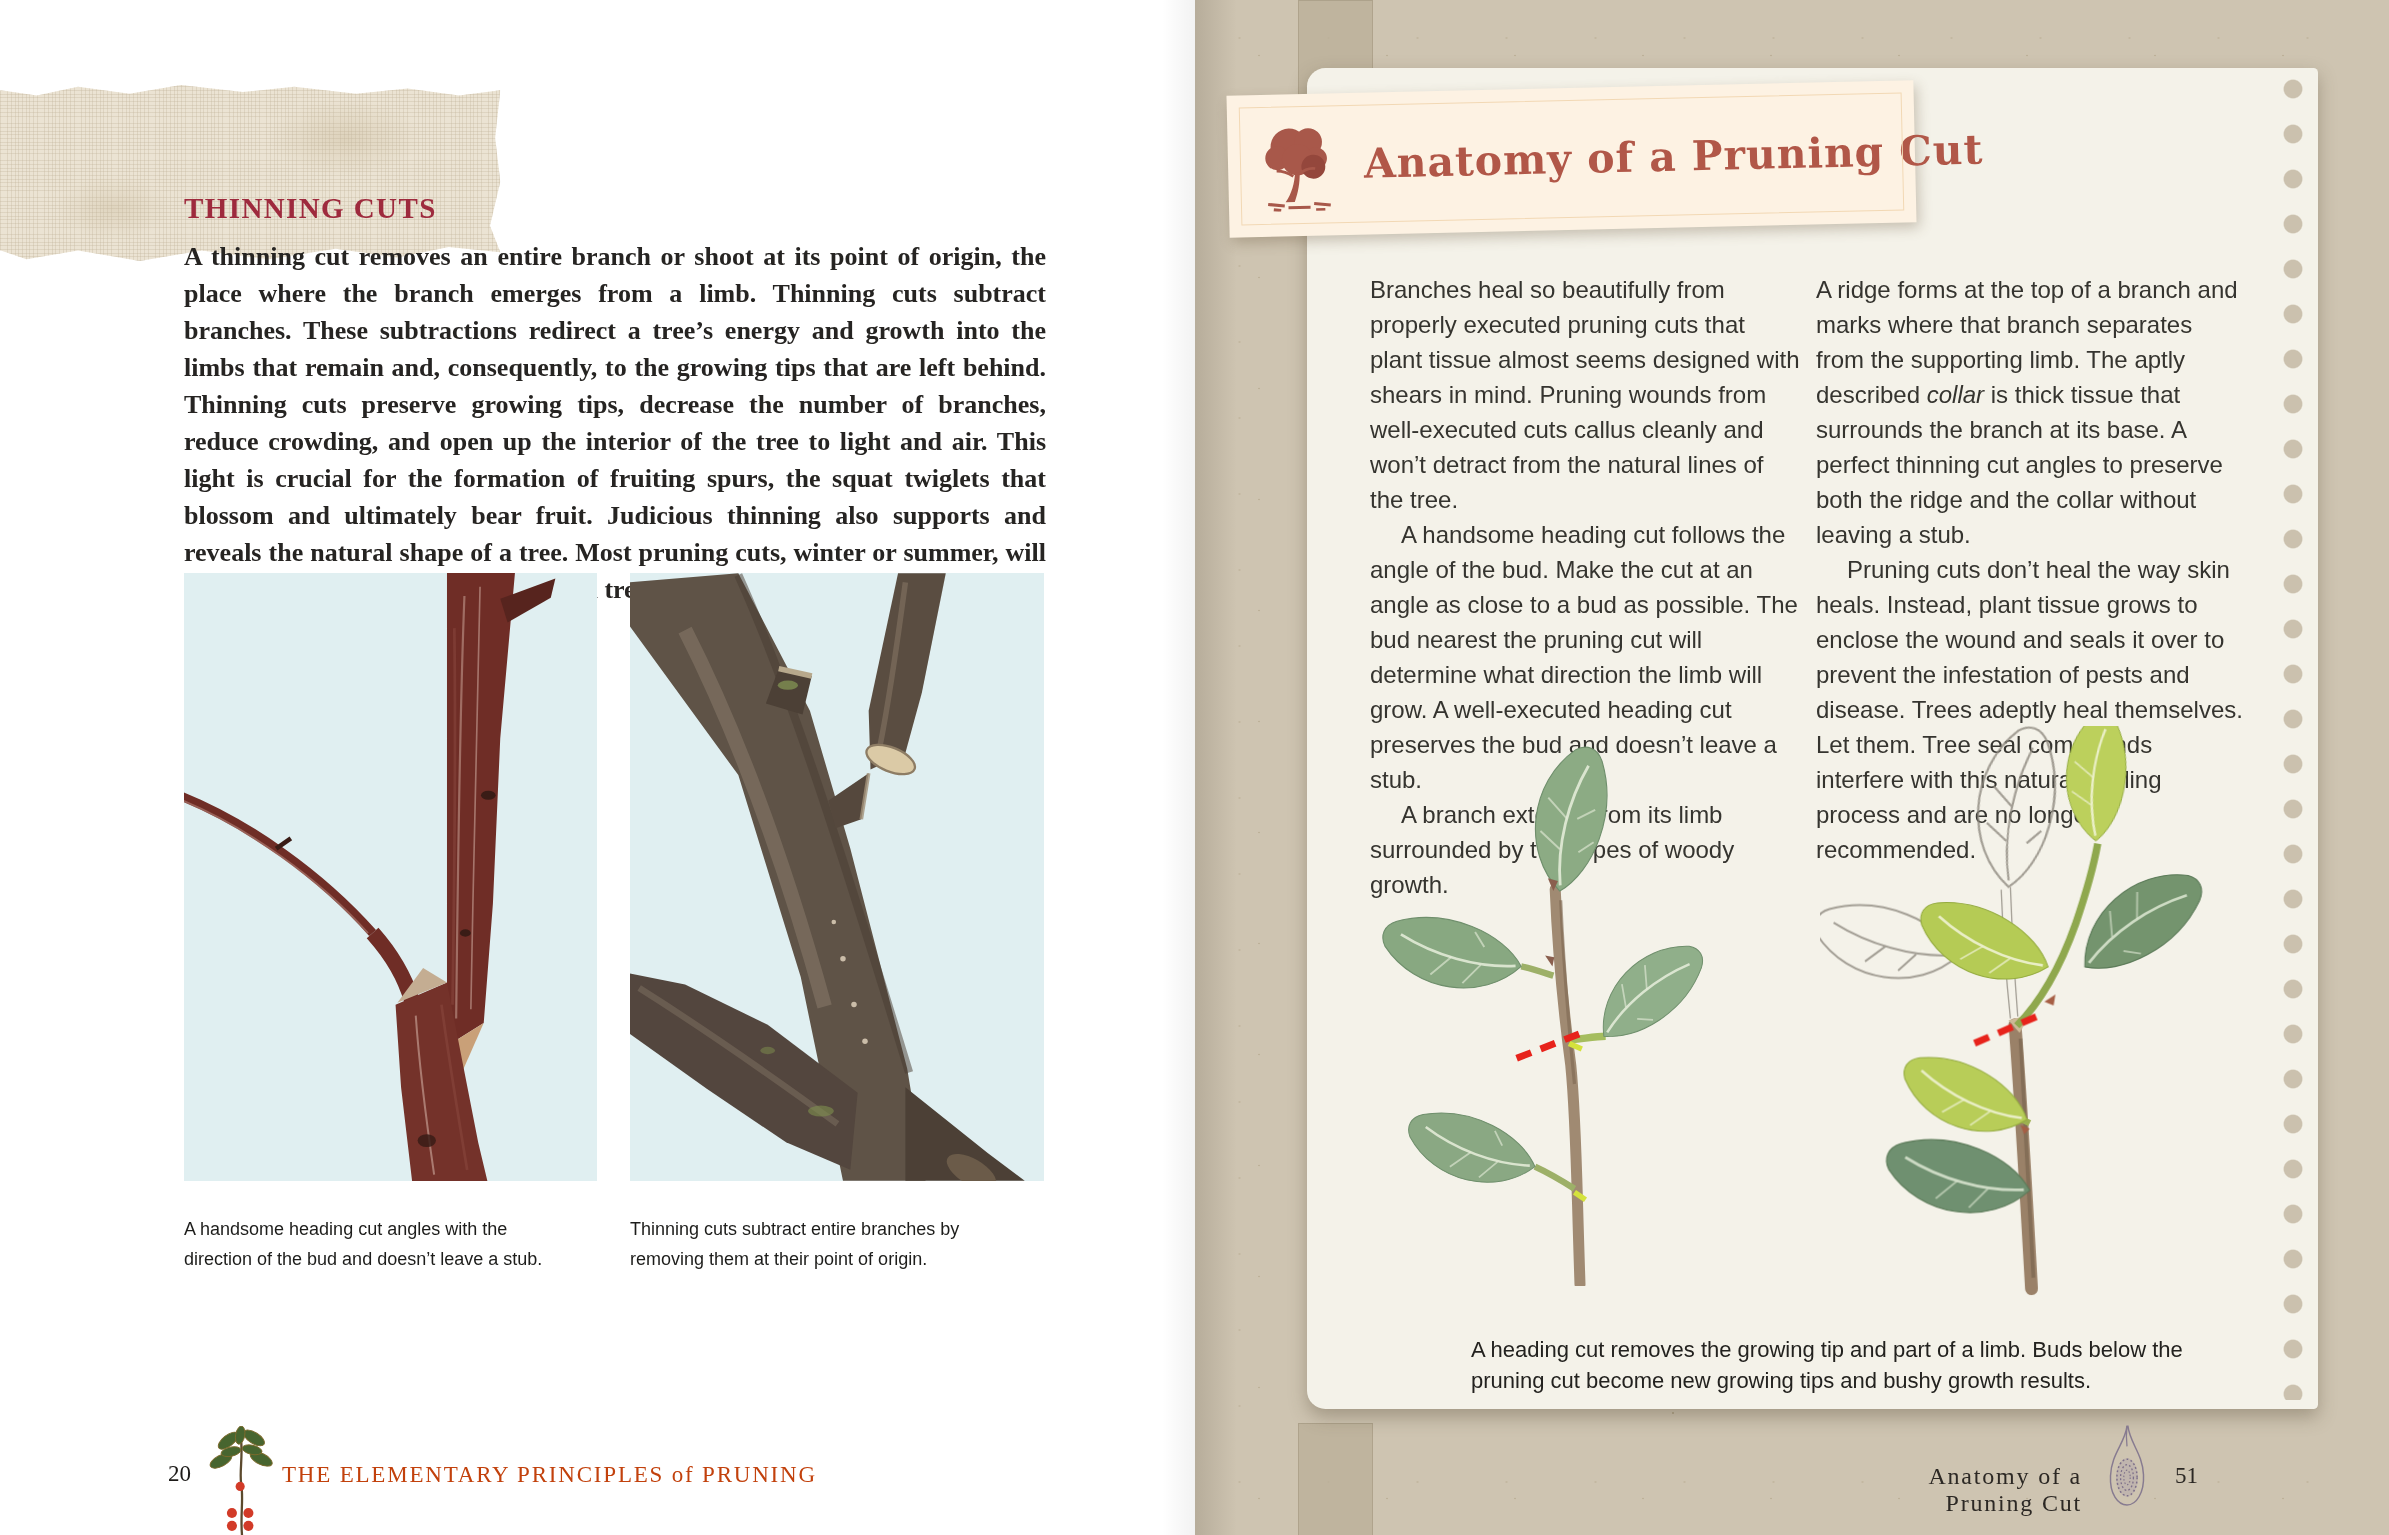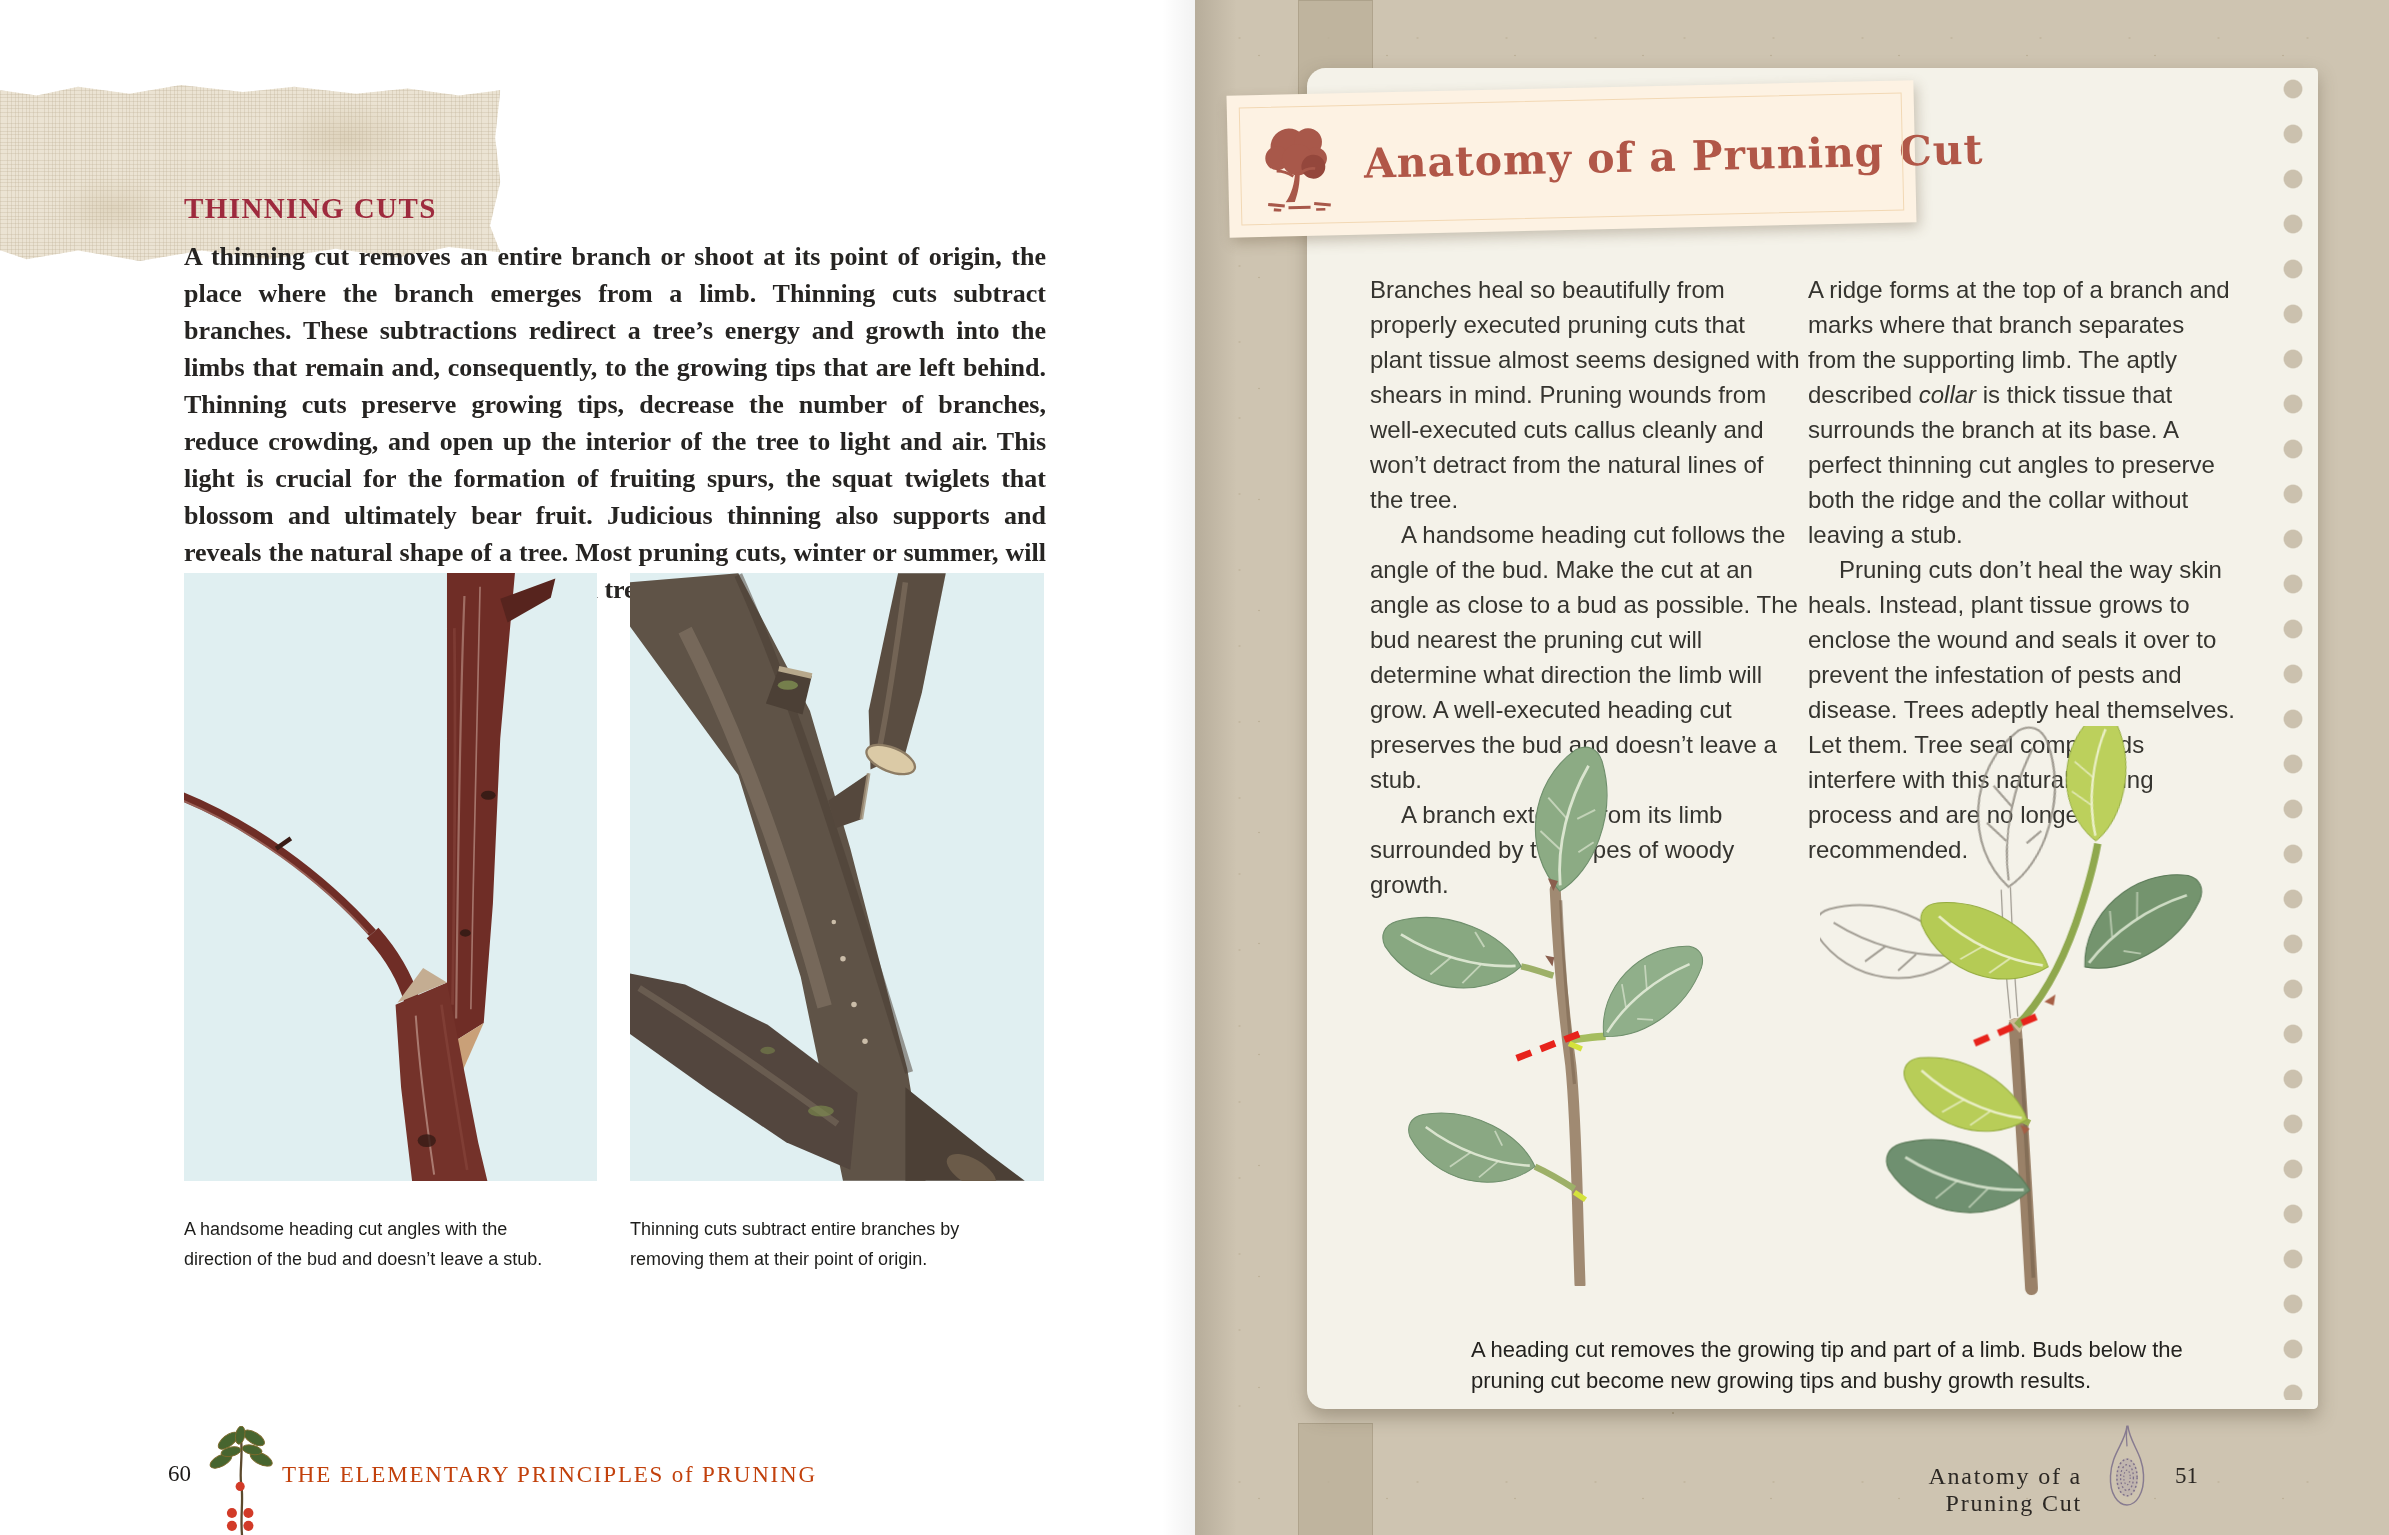--- a/index.html
+++ b/index.html
@@ -58,21 +58,21 @@
   .perforation{position:absolute;right:13px;top:9.2px;bottom:9.2px;width:24px;
     background-image:radial-gradient(circle at 12px 12px,#cbc1ae 8.7px,rgba(203,193,174,0) 10px);
     background-size:24px 45px;background-repeat:repeat-y;}
   .banner{position:absolute;left:33px;top:88px;width:687px;height:142px;background:#fdf2e3;
     transform:rotate(-1.3deg);box-shadow:2.8px 5.5px 13px rgba(95,75,50,.30);
     display:flex;align-items:center;}
   .banner-inner{position:absolute;inset:12px;border:1.8px solid #f2d8b4;pointer-events:none;}
   .banner .tree{width:79px;height:92px;margin-left:31px;flex:0 0 auto;}
   .banner-title{font-family:"DejaVu Serif",serif;font-weight:bold;font-size:41px;color:#b15748;
     letter-spacing:0.9px;margin-left:26px;white-space:nowrap;}
-  .columns{position:absolute;left:175px;top:272px;width:880px;display:flex;gap:8px;
+  .columns{position:absolute;left:175px;top:272px;width:880px;display:flex;gap:16px;
     font-family:"Liberation Sans",sans-serif;font-size:24px;line-height:35px;color:#35342f;}
   .col{width:430px;}
   .col p{margin:0;}
   .col p + p{text-indent:31px;}
   .illus{position:absolute;}
   .illus svg{display:block;width:100%;height:100%;}
   .illus-1{left:170px;top:735px;width:441px;height:551px;}
   .illus-2{left:625px;top:726px;width:469px;height:570px;}
   .illus-caption{position:absolute;left:276px;top:1312px;width:726px;
     font-family:"Liberation Sans",sans-serif;font-size:22px;line-height:31px;color:#23221f;}
@@ -139,21 +139,21 @@
         <circle cx="222" cy="380" r="2.5" fill="#cbbda9"></circle>
         <circle cx="256" cy="510" r="3" fill="#cbbda9"></circle>
         <polygon points="300,560 390,632 430,662 300,662" fill="#4c4036"></polygon>
         <ellipse cx="372" cy="652" rx="30" ry="14" transform="rotate(30 372 652)" fill="#6b5b49"></ellipse>
       </svg>
     </div>
 
     <p class="caption caption-1">A handsome heading cut angles with the direction of the bud and doesn’t leave a stub.</p>
     <p class="caption caption-2">Thinning cuts subtract entire branches by removing them at their point of origin.</p>
 
-    <span class="folio-left">60</span>
+    <span class="folio-left">20</span>
 
     <svg class="sprig" viewBox="0 0 78 119">
       <path d="M39,119 C37,96 41,80 38,62 C36,48 41,30 37,6" stroke="#5c4a2e" stroke-width="2.5" fill="none"></path>
       <g fill="#47652f" stroke="#7c6a2c" stroke-width="1">
         <ellipse cx="24" cy="16" rx="13" ry="6" transform="rotate(-38 24 16)"></ellipse>
         <ellipse cx="52" cy="13" rx="13" ry="6" transform="rotate(32 52 13)"></ellipse>
         <ellipse cx="16" cy="38" rx="13" ry="6" transform="rotate(-28 16 38)"></ellipse>
         <ellipse cx="60" cy="36" rx="13" ry="6" transform="rotate(26 60 36)"></ellipse>
         <ellipse cx="27" cy="28" rx="11" ry="5" transform="rotate(-12 27 28)"></ellipse>
         <ellipse cx="50" cy="26" rx="11" ry="5" transform="rotate(12 50 26)"></ellipse>

